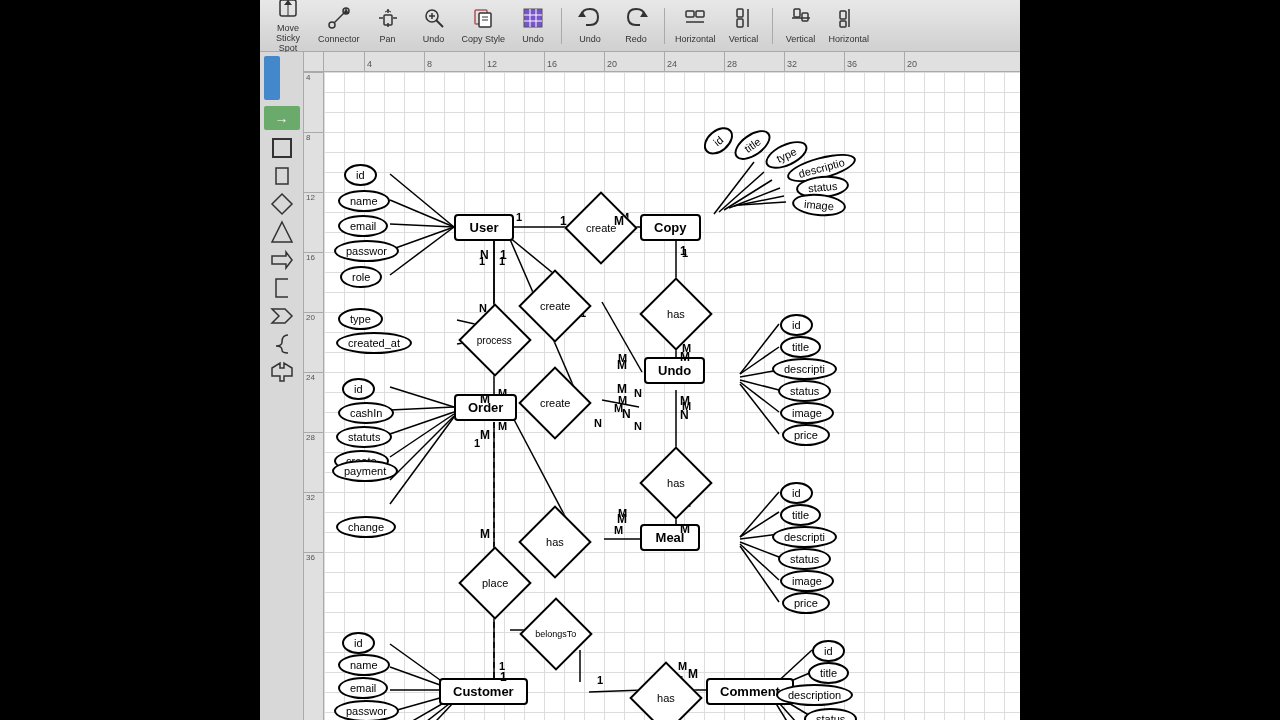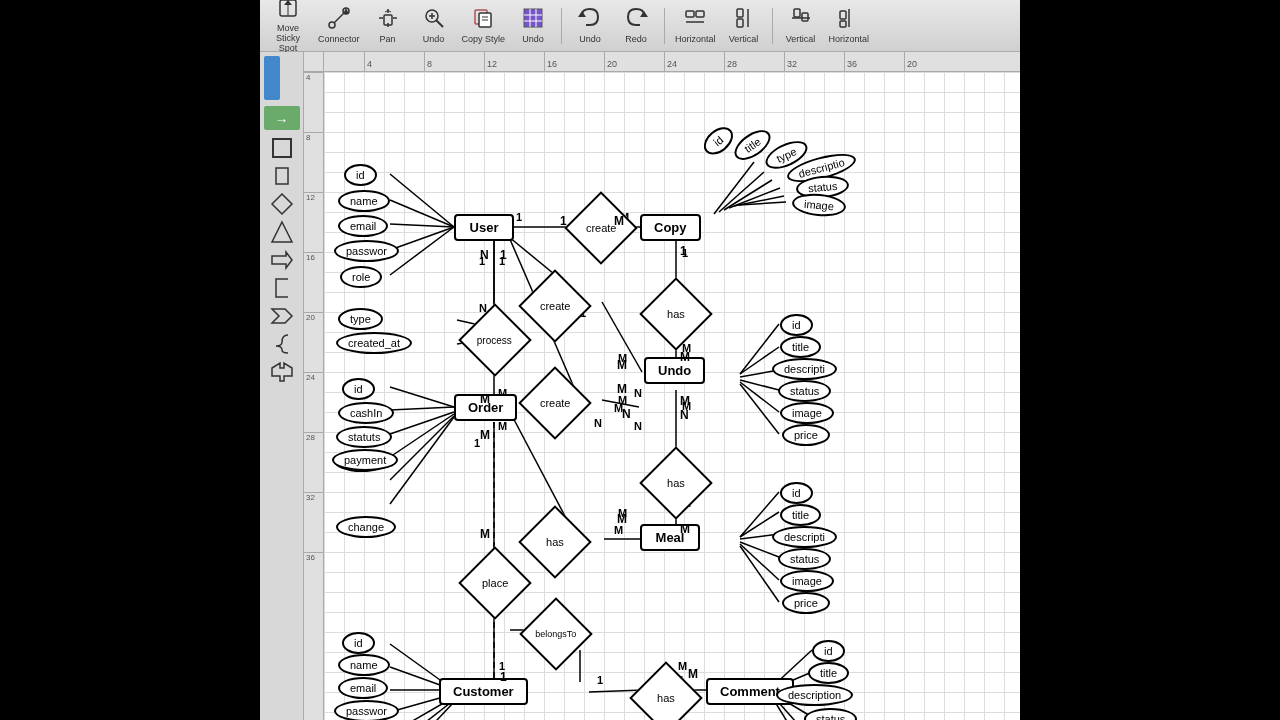--- a/index.html
+++ b/index.html
@@ -650,21 +650,21 @@
           <div class="er-relationship" style="left:326px;top:216px">
             <span class="er-relationship-label">has</span>
           </div>
 
           <div class="er-entity" style="left:130px;top:322px;min-width:60px">Order</div>
 
           <div class="er-attribute" style="left:18px;top:306px">id</div>
           <div class="er-attribute" style="left:14px;top:330px">cashIn</div>
           <div class="er-attribute" style="left:12px;top:354px">statuts</div>
           <div class="er-attribute" style="left:10px;top:378px">create</div>
-          <div class="er-attribute" style="left:8px;top:377px">payment</div>
+          <div class="er-attribute" style="left:8px;top:388px">payment</div>
           <div class="er-attribute" style="left:12px;top:444px">change</div>
 
           <div class="er-entity" style="left:320px;top:285px;min-width:60px">Undo</div>
 
           <div class="er-attribute" style="left:456px;top:242px">id</div>
           <div class="er-attribute" style="left:456px;top:264px">title</div>
           <div class="er-attribute" style="left:448px;top:286px">descripti</div>
           <div class="er-attribute" style="left:454px;top:308px">status</div>
           <div class="er-attribute" style="left:456px;top:330px">image</div>
           <div class="er-attribute" style="left:458px;top:352px">price</div>

